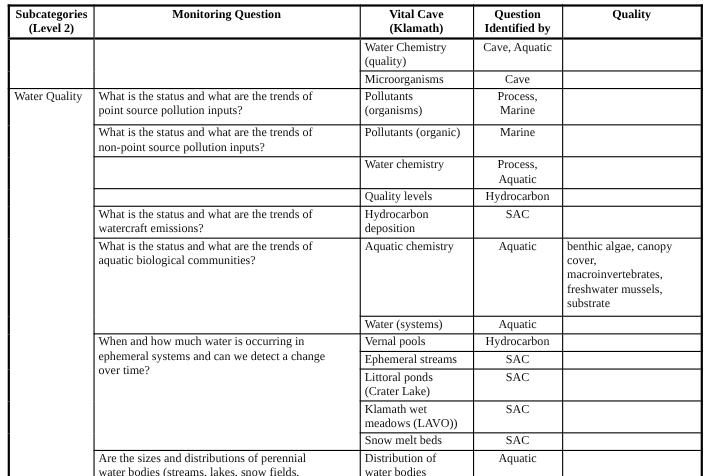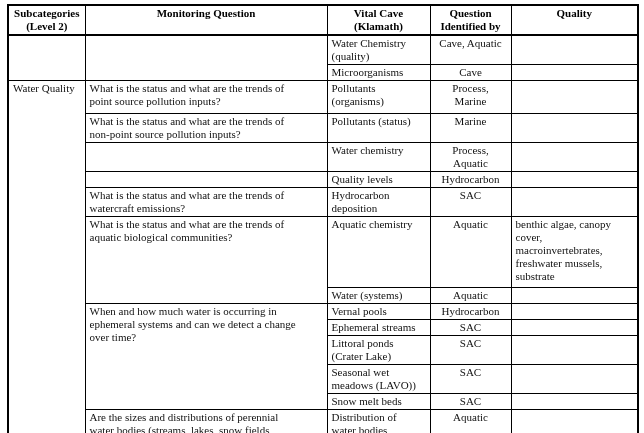--- a/index.html
+++ b/index.html
@@ -88,21 +88,21 @@
       <td>Pollutants
 (organisms)</td>
       <td class="center">Process,
 Marine</td>
       <td></td>
     </tr>
 
     <tr style="height:28px">
       <td>What is the status and what are the trends of
 non-point source pollution inputs?</td>
-      <td>Pollutants (status)</td>
+      <td>Pollutants (organic)</td>
       <td class="center">Marine</td>
       <td></td>
     </tr>
 
     <tr style="height:28px">
       <td></td>
       <td>Water chemistry</td>
       <td class="center">Process,
 Aquatic</td>
       <td></td>
@@ -158,21 +158,21 @@
     </tr>
 
     <tr style="height:29px">
       <td>Littoral ponds
 (Crater Lake)</td>
       <td class="center">SAC</td>
       <td></td>
     </tr>
 
     <tr style="height:29px">
-      <td>Seasonal wet
+      <td>Klamath wet
 meadows (LAVO))</td>
       <td class="center">SAC</td>
       <td></td>
     </tr>
 
     <tr style="height:14px">
       <td>Snow melt beds</td>
       <td class="center">SAC</td>
       <td></td>
     </tr>

